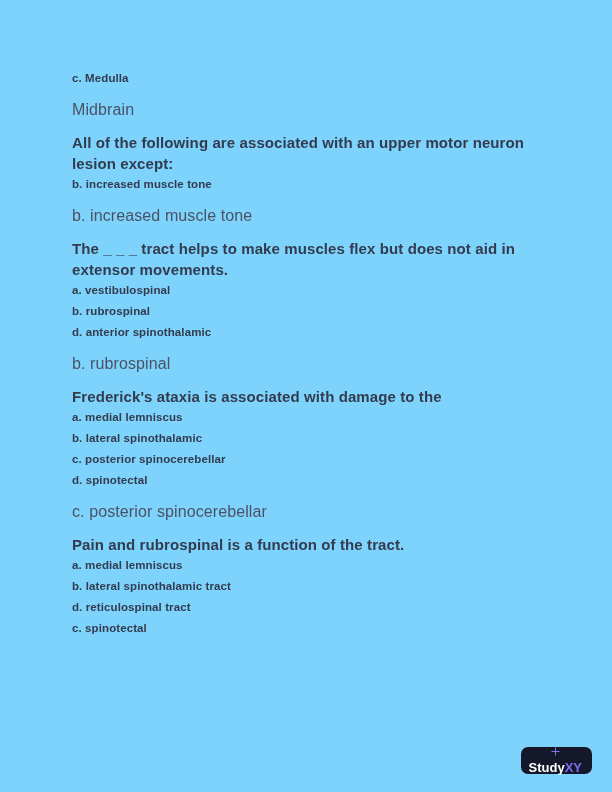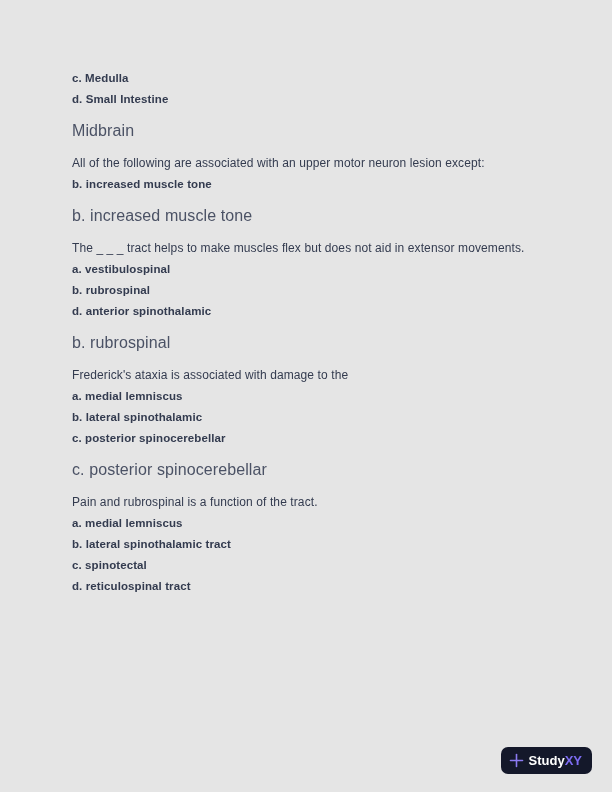--- a/index.html
+++ b/index.html
@@ -6,32 +6,32 @@
   html, body { width: 612px; height: 792px; }
   body {
     background: #ffffff;
     font-family: "Liberation Sans", "DejaVu Sans", sans-serif;
     position: relative;
     overflow: hidden;
   }
   .page {
     position: absolute;
     inset: 0;
-    background: #e5e5e5;
+    background: #7dd3fc;
   }
   .content {
     position: absolute;
     left: 72px;
     top: 68px;
     width: 468px;
   }
   .card { margin-bottom: 12px; }
   .q-line {
-    font-size: 12px;
-    font-weight: normal;
+    font-size: 15px;
+    font-weight: bold;
     line-height: 21px;
     color: #333b4f;
     letter-spacing: 0.1px;
   }
   .opt-line {
     font-size: 11.5px;
     font-weight: bold;
     line-height: 21px;
     color: #333b4f;
     letter-spacing: 0.1px;
@@ -48,20 +48,21 @@
     position: absolute;
     right: 20px;
     bottom: 18px;
     height: 27px;
     background: #14182a;
     border-radius: 7px;
     display: flex;
     align-items: center;
     padding: 0 10px 0 8px;
     gap: 5px;
+    flex-direction: column;
   }
   .logo-plus {
     width: 15px;
     height: 15px;
     display: block;
   }
   .logo-text {
     font-size: 13px;
     font-weight: bold;
     color: #ffffff;
@@ -71,48 +72,48 @@
   .logo-text .accent { color: #7d6cf2; }
 </style>
 </head>
 <body>
 
 <div class="page">
 
   <div class="content">
       <div class="card">
         <div class="opt-line">c. Medulla</div>
-        <div class="opt-line">d. Small Intestine</div>
         <div class="answer-line">Midbrain</div>
       </div>
       <div class="card">
         <div class="q-line">All of the following are associated with an upper motor neuron lesion except:</div>
         <div class="opt-line">b. increased muscle tone</div>
         <div class="answer-line">b. increased muscle tone</div>
       </div>
       <div class="card">
         <div class="q-line">The _ _ _ tract helps to make muscles flex but does not aid in extensor movements.</div>
         <div class="opt-line">a. vestibulospinal</div>
         <div class="opt-line">b. rubrospinal</div>
         <div class="opt-line">d. anterior spinothalamic</div>
         <div class="answer-line">b. rubrospinal</div>
       </div>
       <div class="card">
         <div class="q-line">Frederick's ataxia is associated with damage to the</div>
         <div class="opt-line">a. medial lemniscus</div>
         <div class="opt-line">b. lateral spinothalamic</div>
         <div class="opt-line">c. posterior spinocerebellar</div>
+        <div class="opt-line">d. spinotectal</div>
         <div class="answer-line">c. posterior spinocerebellar</div>
       </div>
       <div class="card">
         <div class="q-line">Pain and rubrospinal is a function of the tract.</div>
         <div class="opt-line">a. medial lemniscus</div>
         <div class="opt-line">b. lateral spinothalamic tract</div>
+        <div class="opt-line">d. reticulospinal tract</div>
         <div class="opt-line">c. spinotectal</div>
-        <div class="opt-line">d. reticulospinal tract</div>
       </div>
     </div>
 
   <div class="logo-badge">
     <svg class="logo-plus" viewBox="0 0 15 15" xmlns="http://www.w3.org/2000/svg">
       <line x1="7.5" y1="1.5" x2="7.5" y2="13.5" stroke="#8b7af0" stroke-width="1.6" stroke-linecap="round"></line>
       <line x1="1.5" y1="7.5" x2="13.5" y2="7.5" stroke="#8b7af0" stroke-width="1.6" stroke-linecap="round"></line>
     </svg>
     <span class="logo-text"><span>Study</span><span class="accent">XY</span></span>
   </div>

